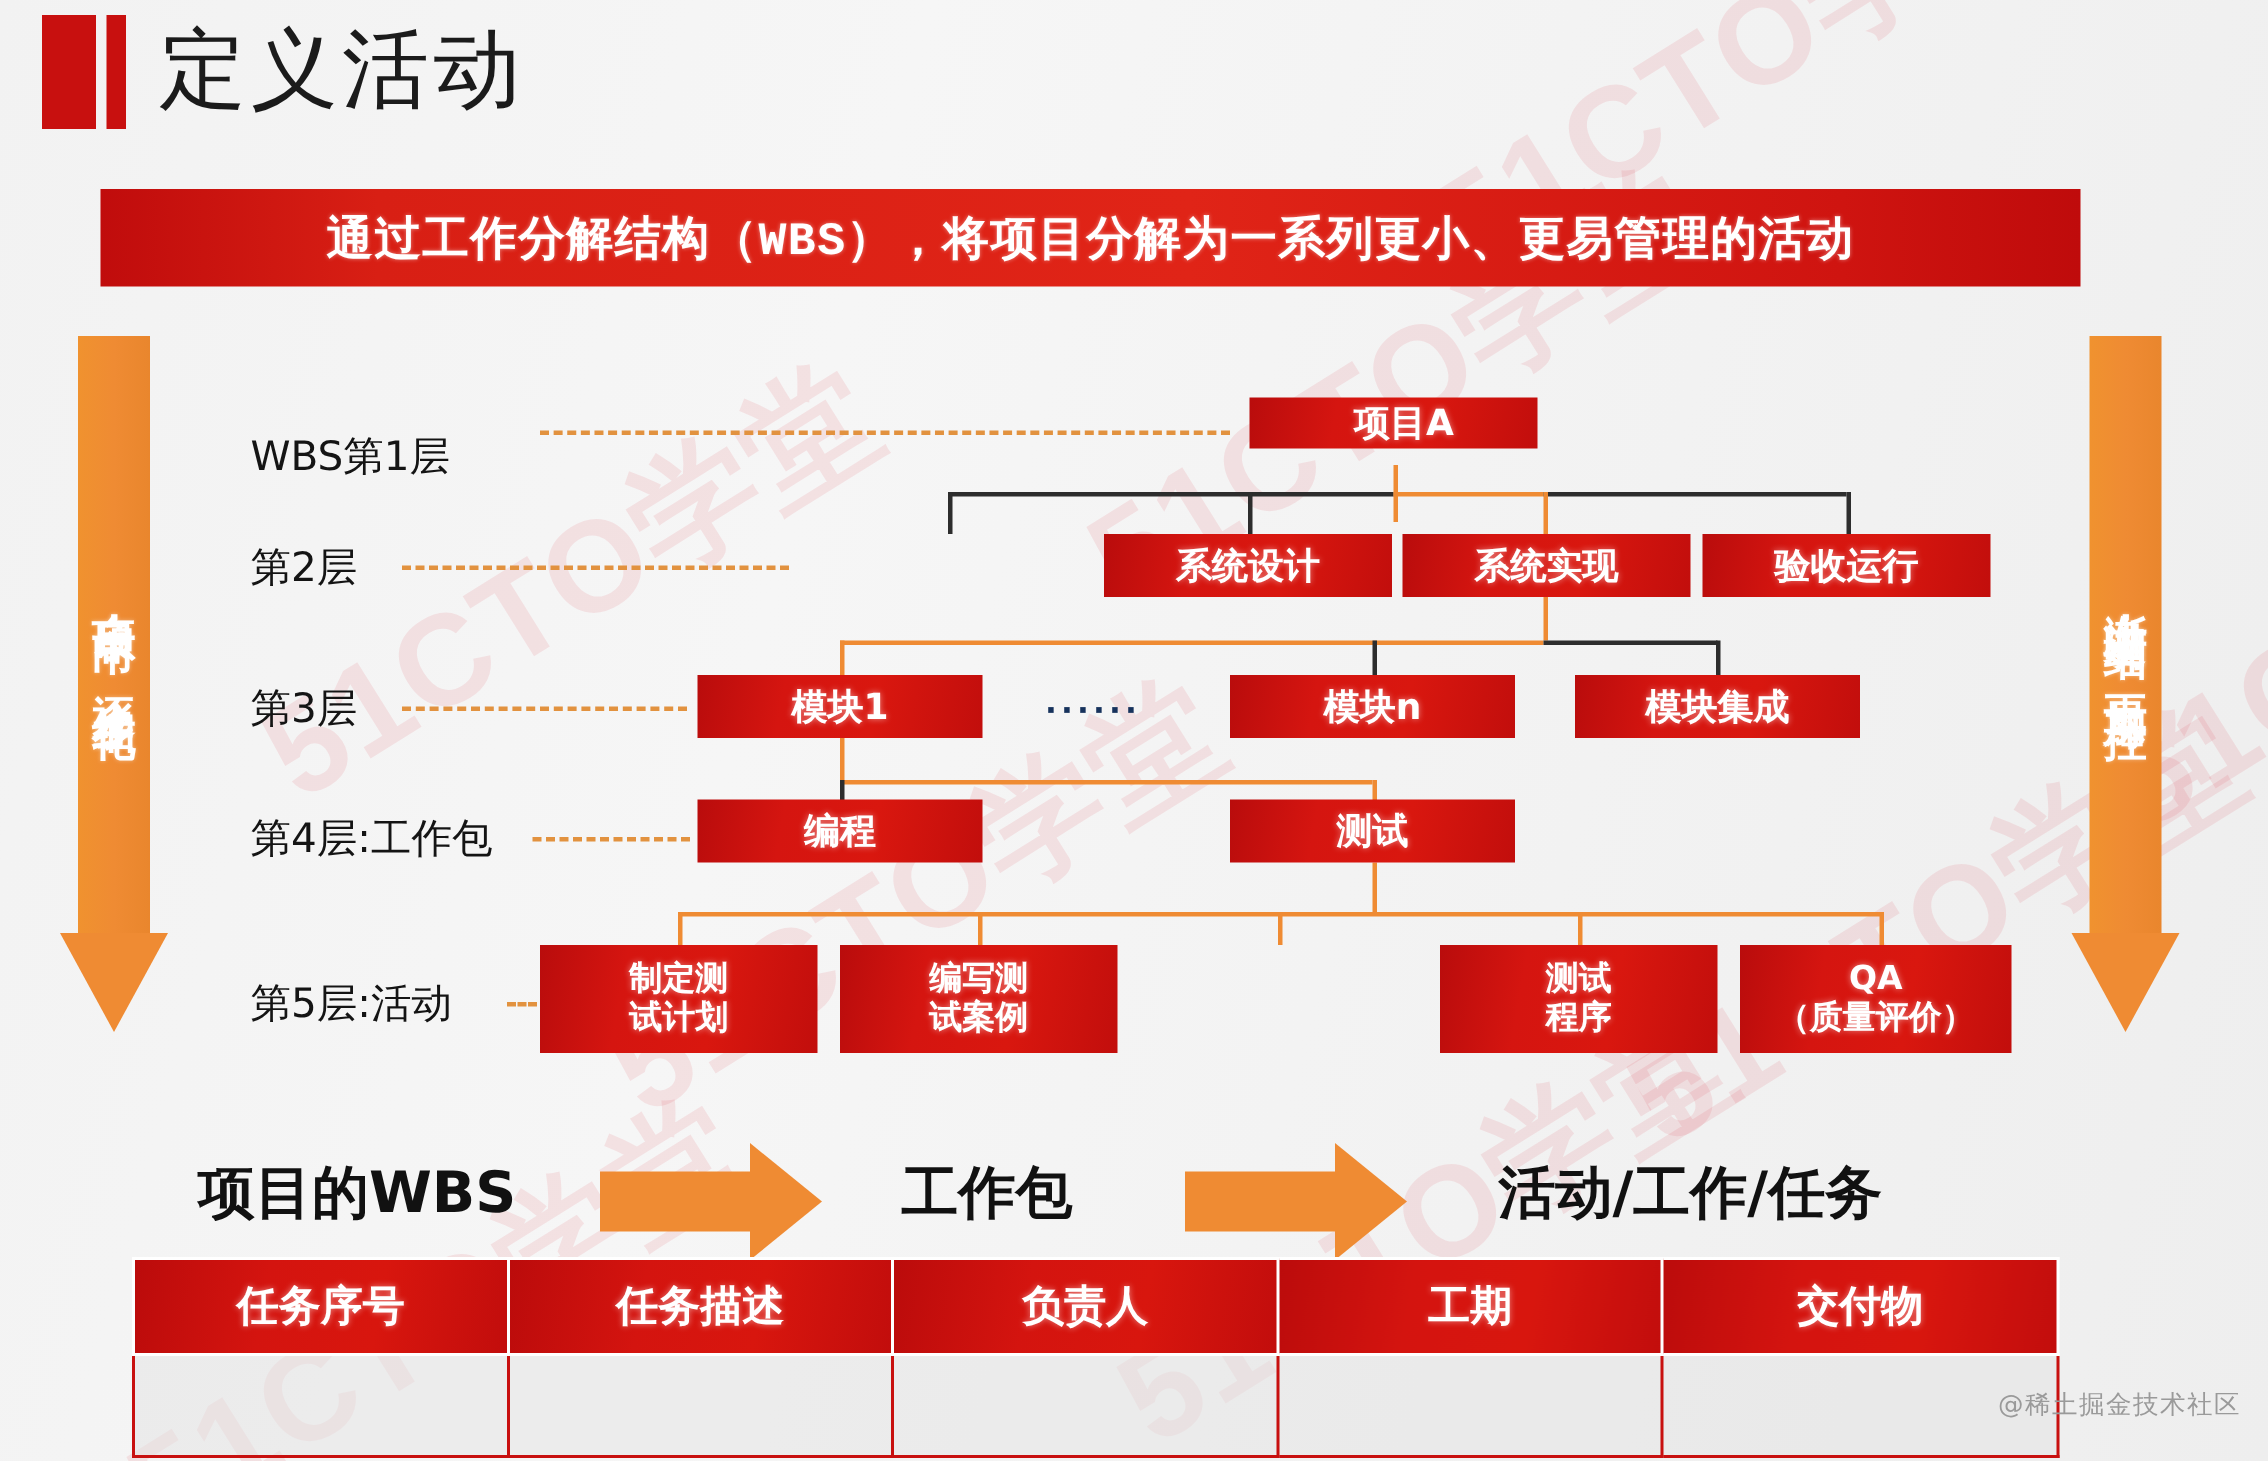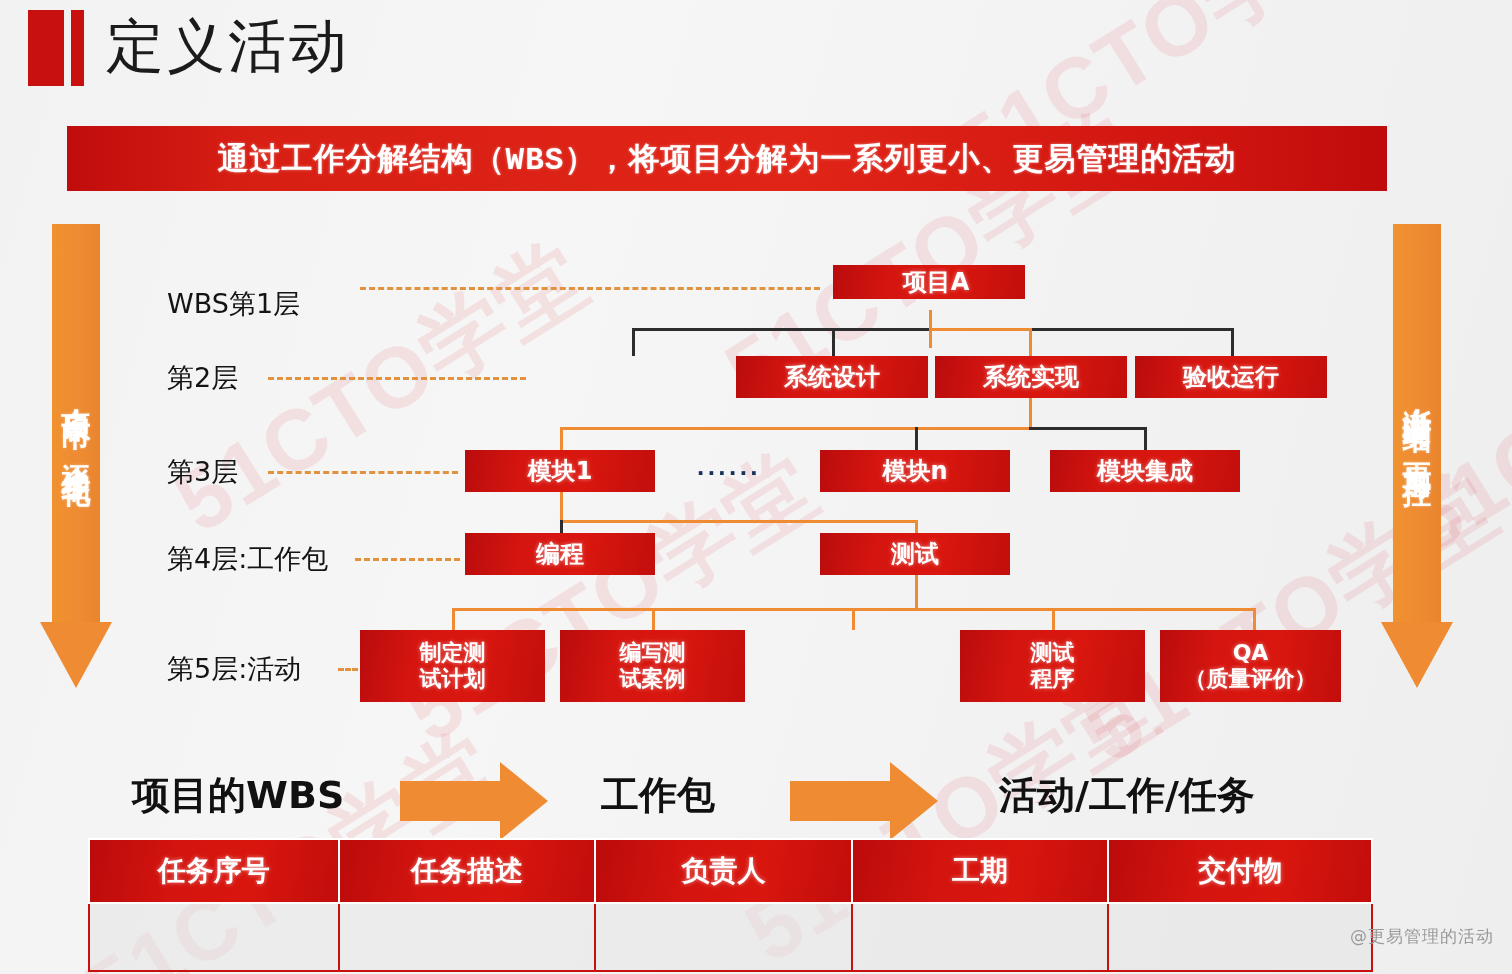--- a/index.html
+++ b/index.html
@@ -290,14 +290,14 @@
       <tr>
         <td></td>
         <td></td>
         <td></td>
         <td></td>
         <td></td>
       </tr>
     </tbody>
   </table>
 
-  <div id="footer-wm">@更易管理的活动</div>
+  <div id="footer-wm">@稀土掘金技术社区</div>
 </div>
 
 </body></html>

